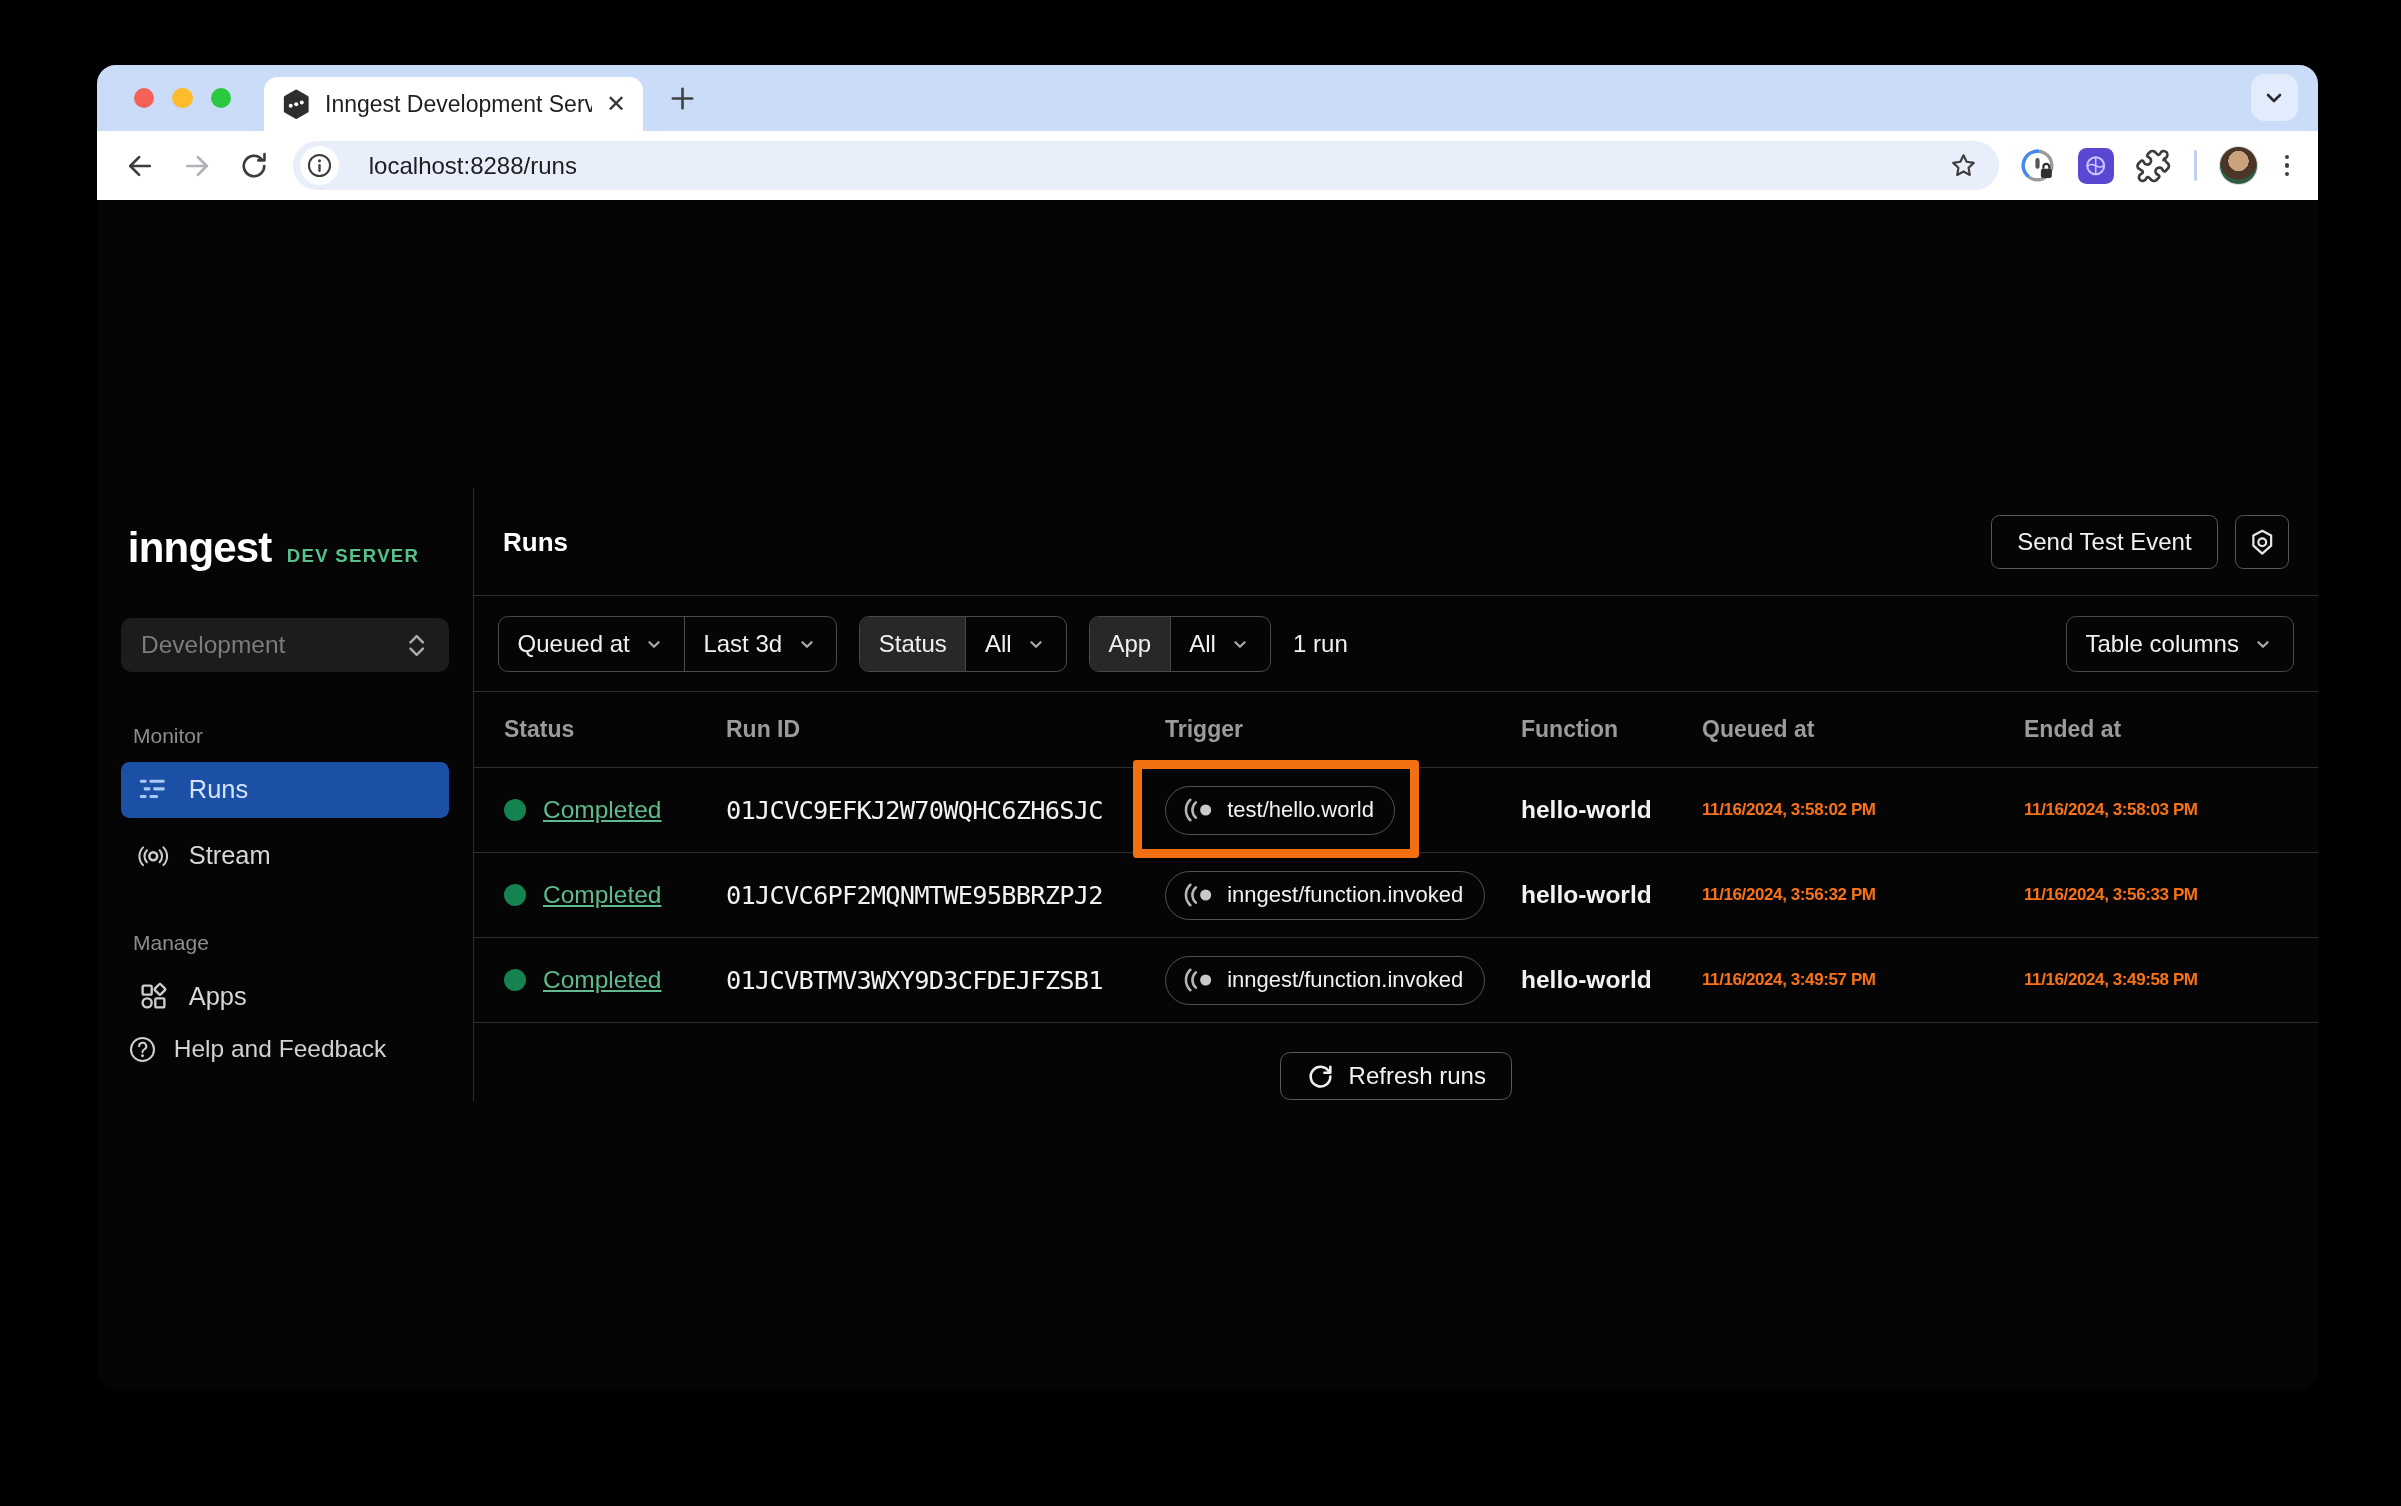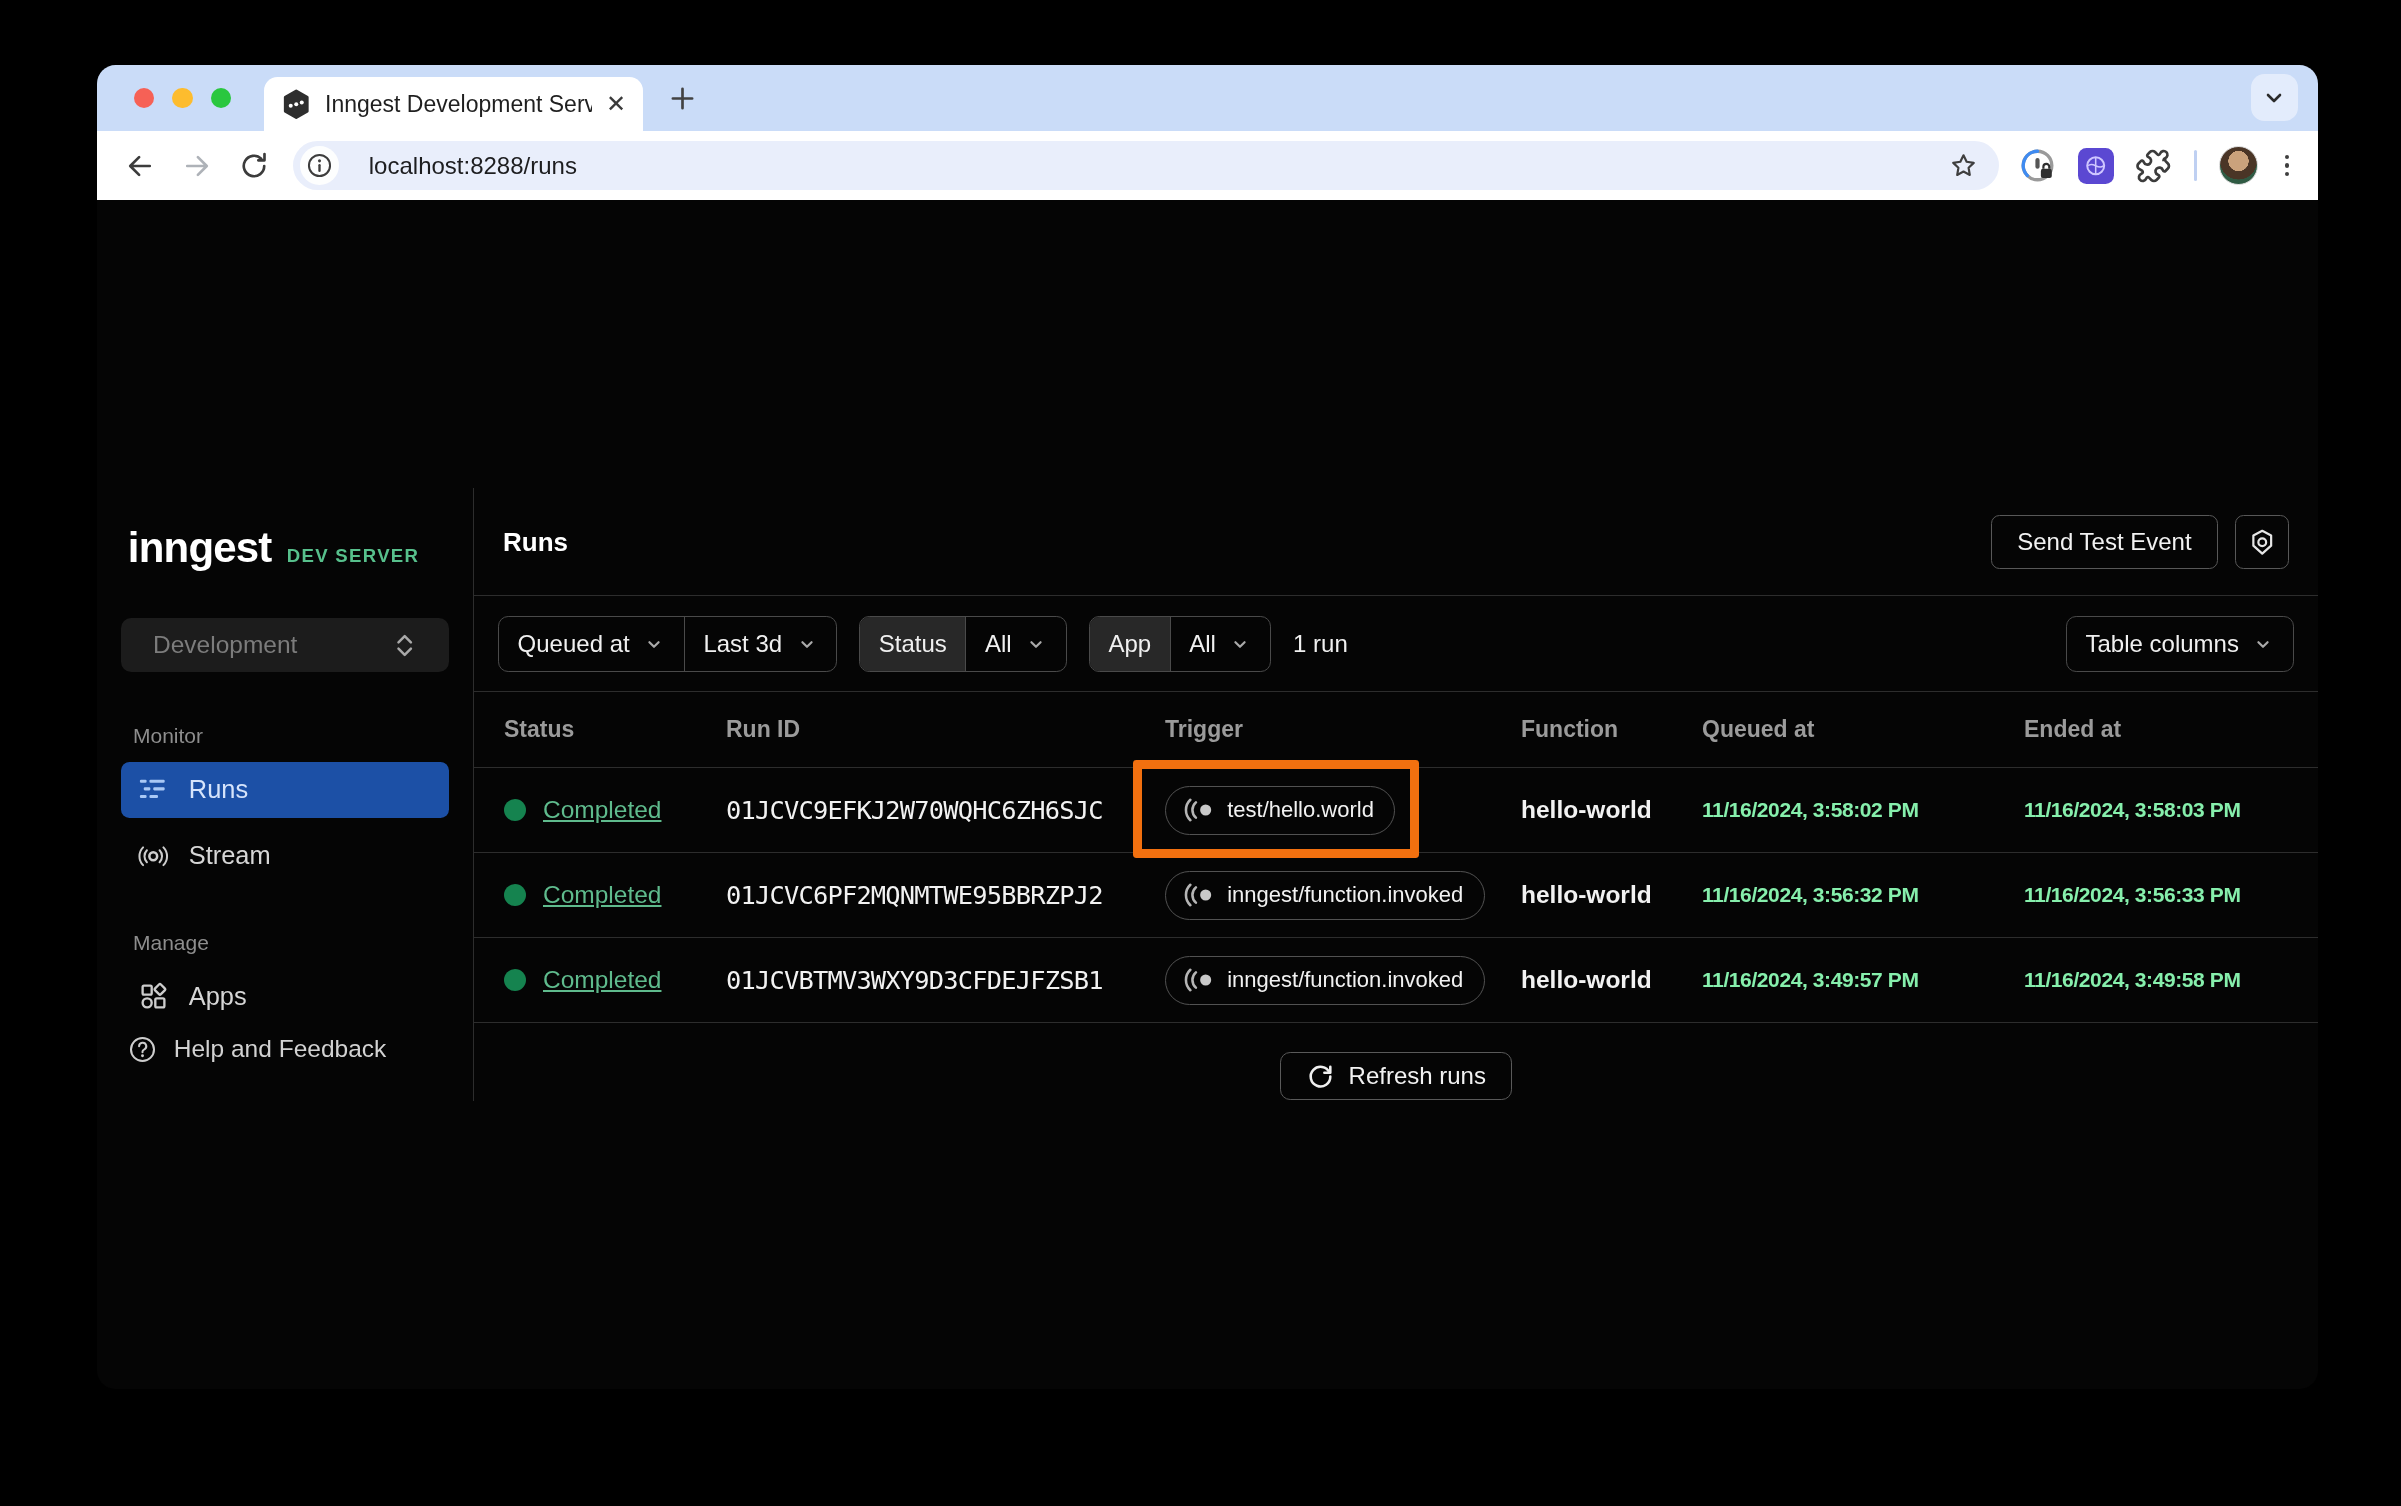--- a/index.html
+++ b/index.html
@@ -45,21 +45,21 @@
 
   
   .app { flex:1; display:flex; min-height:0; background:#050505; color:#e8e8e8;align-items:center; }
 
   .sidebar { width:377px; flex-shrink:0; border-right:0.8px solid #2d2d2d; display:flex; flex-direction:column;
              padding:36px 24px 37px; }
   .logo-row { display:flex; align-items:baseline; gap:15.2px; margin:0 0 46px 6.8px; }
   .logo { font-size:42px; font-weight:800; letter-spacing:-0.8px; color:#fff; }
   .logo-badge { font-size:18.6px; font-weight:700; letter-spacing:1.3px; color:#57c08c; }
   .env-select { height:54px; background:#1c1c1c; border-radius:10.2px; display:flex; align-items:center;
-                justify-content:space-between; padding:0 32px; color:#7c7c7c; font-size:24.5px; margin-bottom:52px; }
+                justify-content:space-between; padding:0 20px; color:#7c7c7c; font-size:24.5px; margin-bottom:52px; }
   .section-label { color:#8d8d8d; font-size:21px; margin:0 0 13.5px 12px; }
   .nav-item { height:56px; border-radius:8.5px; display:flex; align-items:center; gap:20.3px; padding:0 17px;
               font-size:25.4px; color:#d6d6d6; margin-bottom:10.2px; }
   .nav-item .icn { display:flex; width:30.5px; justify-content:center; color:#cdcdcd; }
   .nav-item.active { background:#1c50a6; color:#d6e4fb; }
   .nav-item.active .icn { color:#a9c8f5; }
   .manage-gap { margin-top:37px; }
   .side-spacer { flex:1; }
   .help-row { display:flex; align-items:center; gap:17px; font-size:24.5px; color:#d2d2d2; padding-left:6.8px; }
   .help-icn { display:flex; color:#cdcdcd; }
@@ -89,21 +89,21 @@
   .thead { height:76px; border-bottom:0.8px solid #2d2d2d; color:#9b9b9b; font-size:23px; font-weight:600; flex-shrink:0; }
   .trow { height:85px; border-bottom:0.8px solid #2d2d2d; position:relative; flex-shrink:0; }
   .cell-status { display:flex; align-items:center; gap:17px; }
   .dot { width:22px; height:22px; border-radius:50%; background:#15834f; }
   .status-text { color:#5fbb8d; font-size:24.5px;text-decoration:underline; }
   .cell-runid { font-family:"DejaVu Sans Mono", monospace; font-size:25.4px; color:#f2f2f2; letter-spacing:-0.8px; }
   .badge { display:inline-flex; align-items:center; gap:12px; border:0.8px solid #525252; border-radius:845px;
            height:49px; padding:0 20.3px 0 15.2px; width:max-content; }
   .badge-text { font-size:22px; color:#f2f2f2; }
   .cell-fn { font-size:24.5px; font-weight:700; color:#f2f2f2; }
-  .cell-time { font-size:21px; font-weight:700; color:#86efac; letter-spacing:-0.4px; }
+  .cell-time { font-size:17px; font-weight:700; color:#f97316; letter-spacing:-0.4px; }
 
   .annotation { position:absolute; left:659px; top:-7.6px; width:286px; height:98px;
                 border:9.3px solid #f2700f; border-radius:3.4px; pointer-events:none; z-index:5; }
 
   .refresh-wrap { display:flex; justify-content:center; padding-top:29px; }
   .refresh-btn { height:48px; padding:0 25.4px; gap:13.5px; border-radius:10.2px; border-color:#5a5a5a; }
 
   svg { display:block; }
 </style>
 </head>

